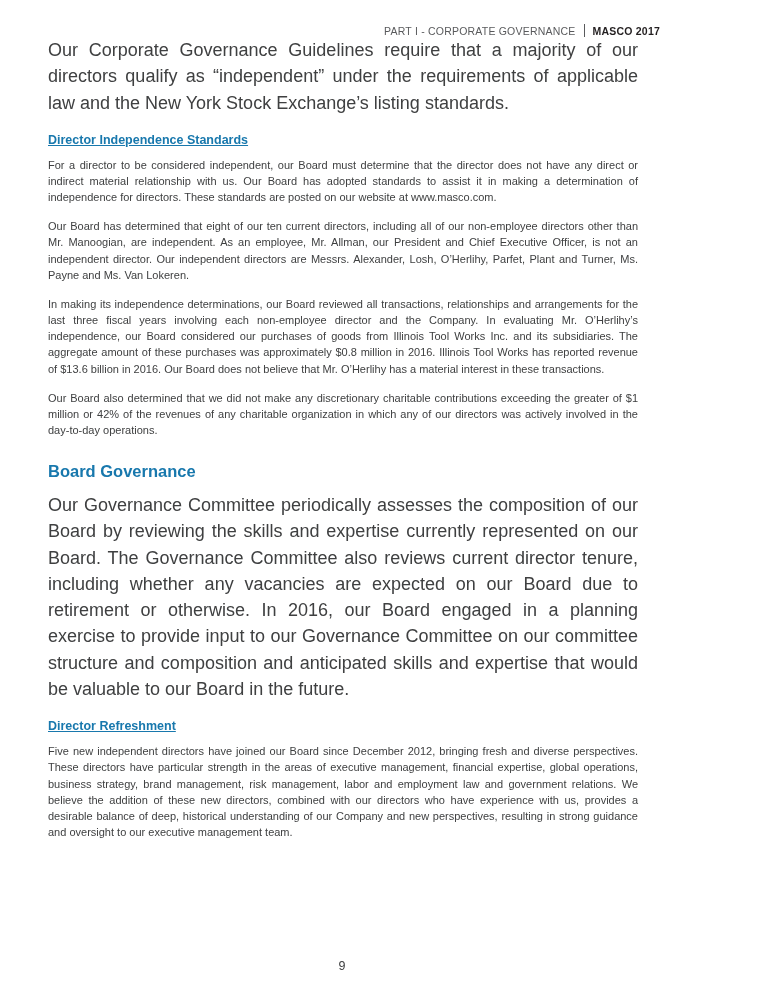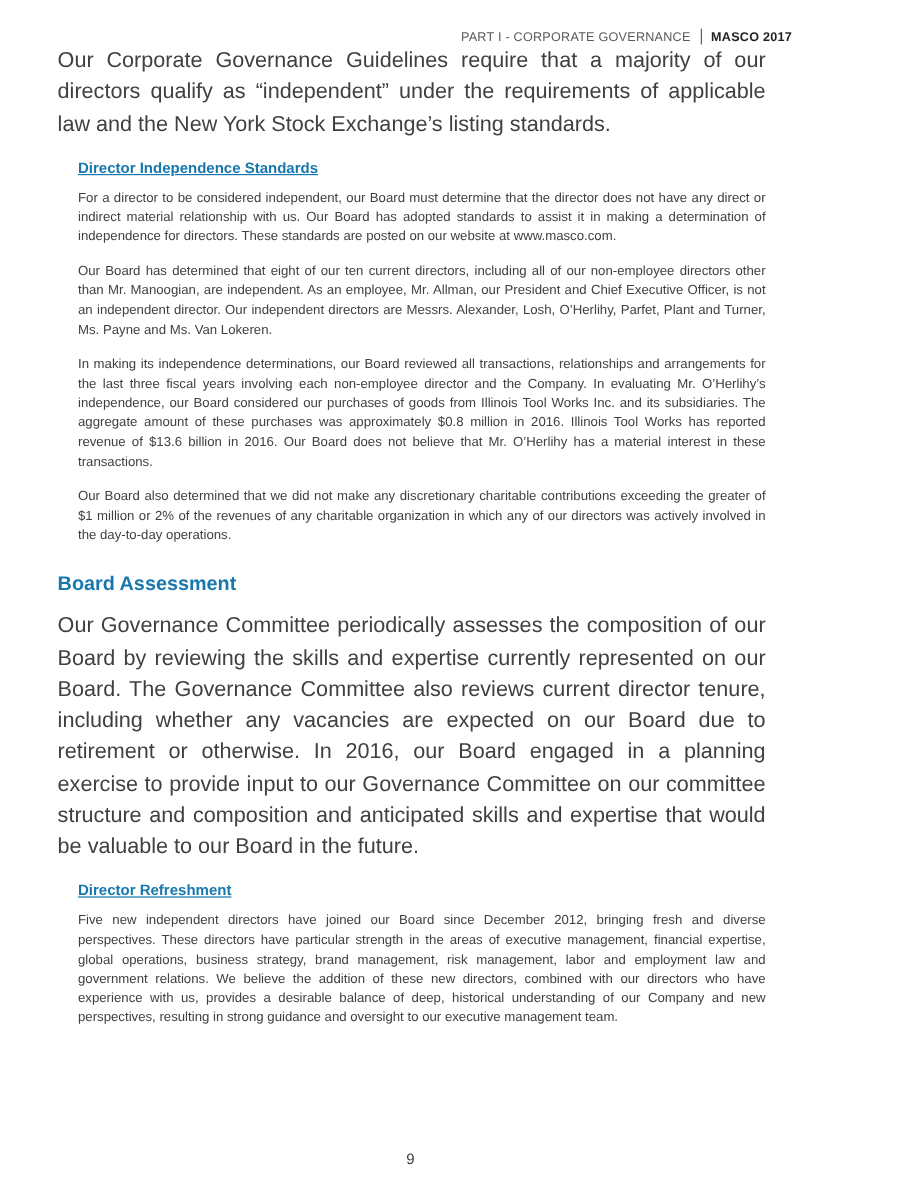--- a/index.html
+++ b/index.html
@@ -41,21 +41,21 @@
     font-weight: bold;
     margin: 37px 0 11px 0;
   }
   .section-title.second { margin-top: 24px; }
   .intro {
     font-size: 18px;
     line-height: 1.46;
     text-align: justify;
     margin: 0 0 8px 0;
   }
-  .subsection { margin-left: 17px; }
+  .subsection { }
   .sub-title {
     color: #1878ad;
     font-size: 12.5px;
     font-weight: bold;
     text-decoration: underline;
     margin: 17px 0 10px 0;
   }
   .sub-p {
     font-size: 11px;
     line-height: 1.47;
@@ -85,25 +85,25 @@
   <p class="intro">Our Corporate Governance Guidelines require that a majority of our directors qualify as “independent” under the requirements of applicable law and the New York Stock Exchange’s listing standards.</p>
 
   <div class="subsection">
     <h2 class="sub-title">Director Independence Standards</h2>
     <p class="sub-p">For a director to be considered independent, our Board must determine that the director does not have any direct or indirect material relationship with us. Our Board has adopted standards to assist it in making a determination of independence for directors. These standards are posted on our website at www.masco.com.</p>
   </div>
 
   <div class="subsection">
     <p class="sub-p">Our Board has determined that eight of our ten current directors, including all of our non-employee directors other than Mr. Manoogian, are independent. As an employee, Mr. Allman, our President and Chief Executive Officer, is not an independent director. Our independent directors are Messrs. Alexander, Losh, O’Herlihy, Parfet, Plant and Turner, Ms. Payne and Ms. Van Lokeren.</p>
     <p class="sub-p">In making its independence determinations, our Board reviewed all transactions, relationships and arrangements for the last three fiscal years involving each non-employee director and the Company. In evaluating Mr. O’Herlihy’s independence, our Board considered our purchases of goods from Illinois Tool Works Inc. and its subsidiaries. The aggregate amount of these purchases was approximately $0.8 million in 2016. Illinois Tool Works has reported revenue of $13.6 billion in 2016. Our Board does not believe that Mr. O’Herlihy has a material interest in these transactions.</p>
-    <p class="sub-p">Our Board also determined that we did not make any discretionary charitable contributions exceeding the greater of $1 million or 2% of the revenues of any charitable organization in which any of our directors was actively involved in the day-to-day operations.</p>
+    <p class="sub-p">Our Board also determined that we did not make any discretionary charitable contributions exceeding the greater of $1 million or 42% of the revenues of any charitable organization in which any of our directors was actively involved in the day-to-day operations.</p>
   </div>
 
 
-  <h1 class="section-title second">Board Assessment</h1>
+  <h1 class="section-title second">Board Governance</h1>
   <p class="intro">Our Governance Committee periodically assesses the composition of our Board by reviewing the skills and expertise currently represented on our Board. The Governance Committee also reviews current director tenure, including whether any vacancies are expected on our Board due to retirement or otherwise. In 2016, our Board engaged in a planning exercise to provide input to our Governance Committee on our committee structure and composition and anticipated skills and expertise that would be valuable to our Board in the future.</p>
 
   <div class="subsection">
     <h2 class="sub-title">Director Refreshment</h2>
     <p class="sub-p">Five new independent directors have joined our Board since December 2012, bringing fresh and diverse perspectives. These directors have particular strength in the areas of executive management, financial expertise, global operations, business strategy, brand management, risk management, labor and employment law and government relations. We believe the addition of these new directors, combined with our directors who have experience with us, provides a desirable balance of deep, historical understanding of our Company and new perspectives, resulting in strong guidance and oversight to our executive management team.</p>
   </div>
 
   <div class="page-number">9</div>
 
 </div>

